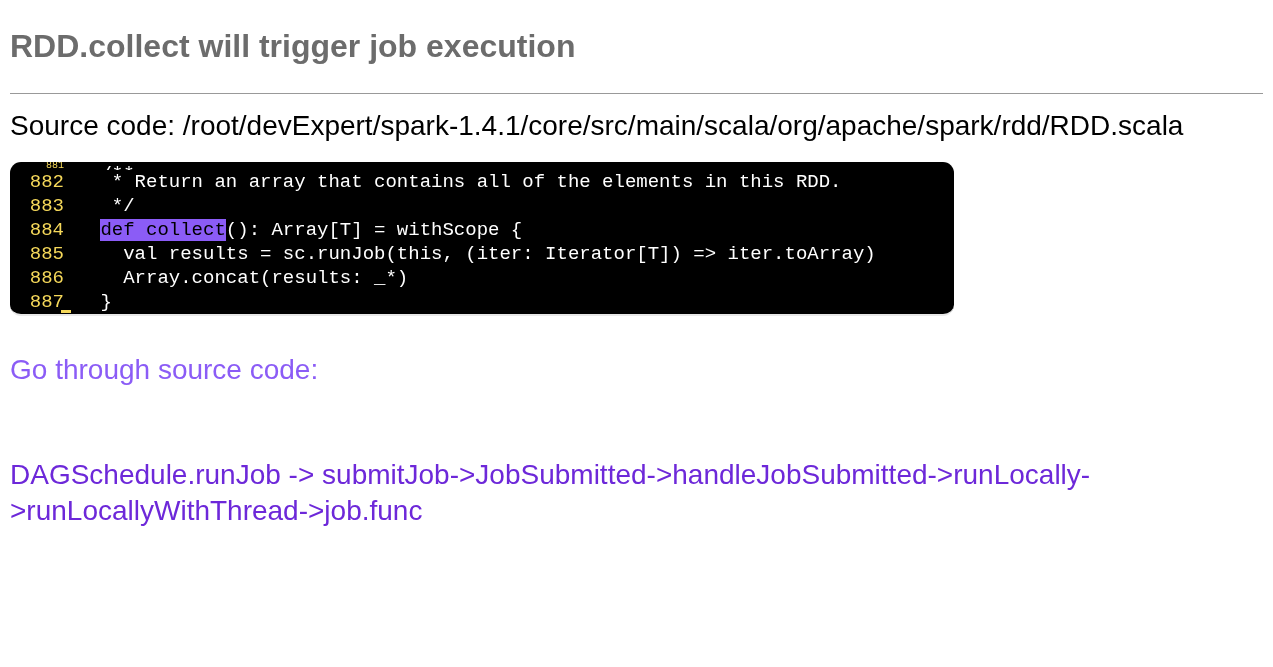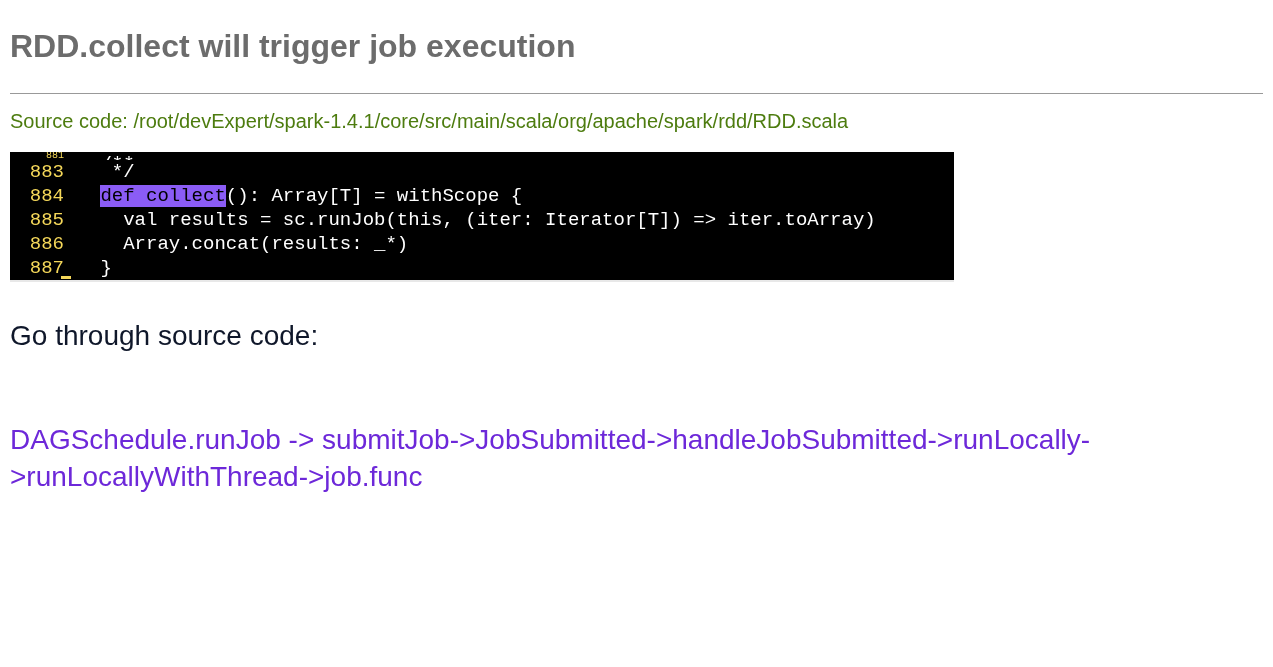--- a/index.html
+++ b/index.html
@@ -19,36 +19,37 @@
       font-size: 32px;
       font-weight: bold;
       padding: 28px 10px 18px 10px;
     }
     .hr {
       border: none;
       border-top: 1px solid #999;
       margin: 10px 10px 14px 10px;
     }
     .body-text {
-      color: #4d7c0f;
-      font-size: 20px;
+      color: #000000;
+      font-size: 28px;
       line-height: 1.3;
       padding: 0 10px;
       margin-bottom: 18px;
     }
     .code-block {
       background: #000000;
       margin: 10px 0 18px 10px;
       width: 944px;
       font-family: "Consolas", "Courier New", monospace;
       font-size: 19px;
       line-height: 24px;
       padding: 0;
       position: relative;
       border-bottom: 2px solid #e8e8e8;
+      border-radius: 11px;
     }
     .code-row {
       display: flex;
       white-space: pre;
     }
     .gutter {
       color: #f5d85a;
       width: 58px;
       text-align: right;
       padding-right: 4px;
@@ -78,21 +79,21 @@
     .cursor-mark {
       background: #f5d85a;
       display: inline-block;
       width: 10px;
       height: 3px;
       position: absolute;
       left: 51px;
       bottom: 1px;
     }
     .go-text {
-      color: #0f172a;
+      color: #8b5cf6;
       font-size: 28px;
       line-height: 1.3;
       padding: 18px 10px 0 10px;
     }
     .flow-text {
       color: #6d28d9;
       font-size: 28px;
       line-height: 1.3;
       padding: 68px 10px 0 10px;
     }
@@ -101,20 +102,21 @@
 <body>
 
 <h1 class="heading">RDD.collect will trigger job execution</h1>
 
 <hr class="hr">
 
 <p class="body-text">Source code: /root/devExpert/spark-1.4.1/core/src/main/scala/org/apache/spark/rdd/RDD.scala</p>
 
 <div class="code-block" id="code-block">
   <div class="code-row tiny-row"><span class="gutter">881</span><span class="gutter-border"></span><span class="code"> /**</span></div>
+    <div class="code-row"><span class="gutter">882</span><span class="gutter-border"></span><span class="code">  * Return an array that contains all of the elements in this RDD.</span></div>
     <div class="code-row"><span class="gutter">883</span><span class="gutter-border"></span><span class="code">  */</span></div>
     <div class="code-row"><span class="gutter">884</span><span class="gutter-border"></span><span class="code"> <span class="highlight">def collect</span>(): Array[T] = withScope {</span></div>
     <div class="code-row"><span class="gutter">885</span><span class="gutter-border"></span><span class="code">   val results = sc.runJob(this, (iter: Iterator[T]) =&gt; iter.toArray)</span></div>
     <div class="code-row"><span class="gutter">886</span><span class="gutter-border"></span><span class="code">   Array.concat(results: _*)</span></div>
     <div class="code-row"><span class="gutter">887</span><span class="gutter-border"></span><span class="code"> }</span></div>
     <span class="cursor-mark"></span>
 </div>
 
 <p class="go-text">Go through source code:</p>
 

